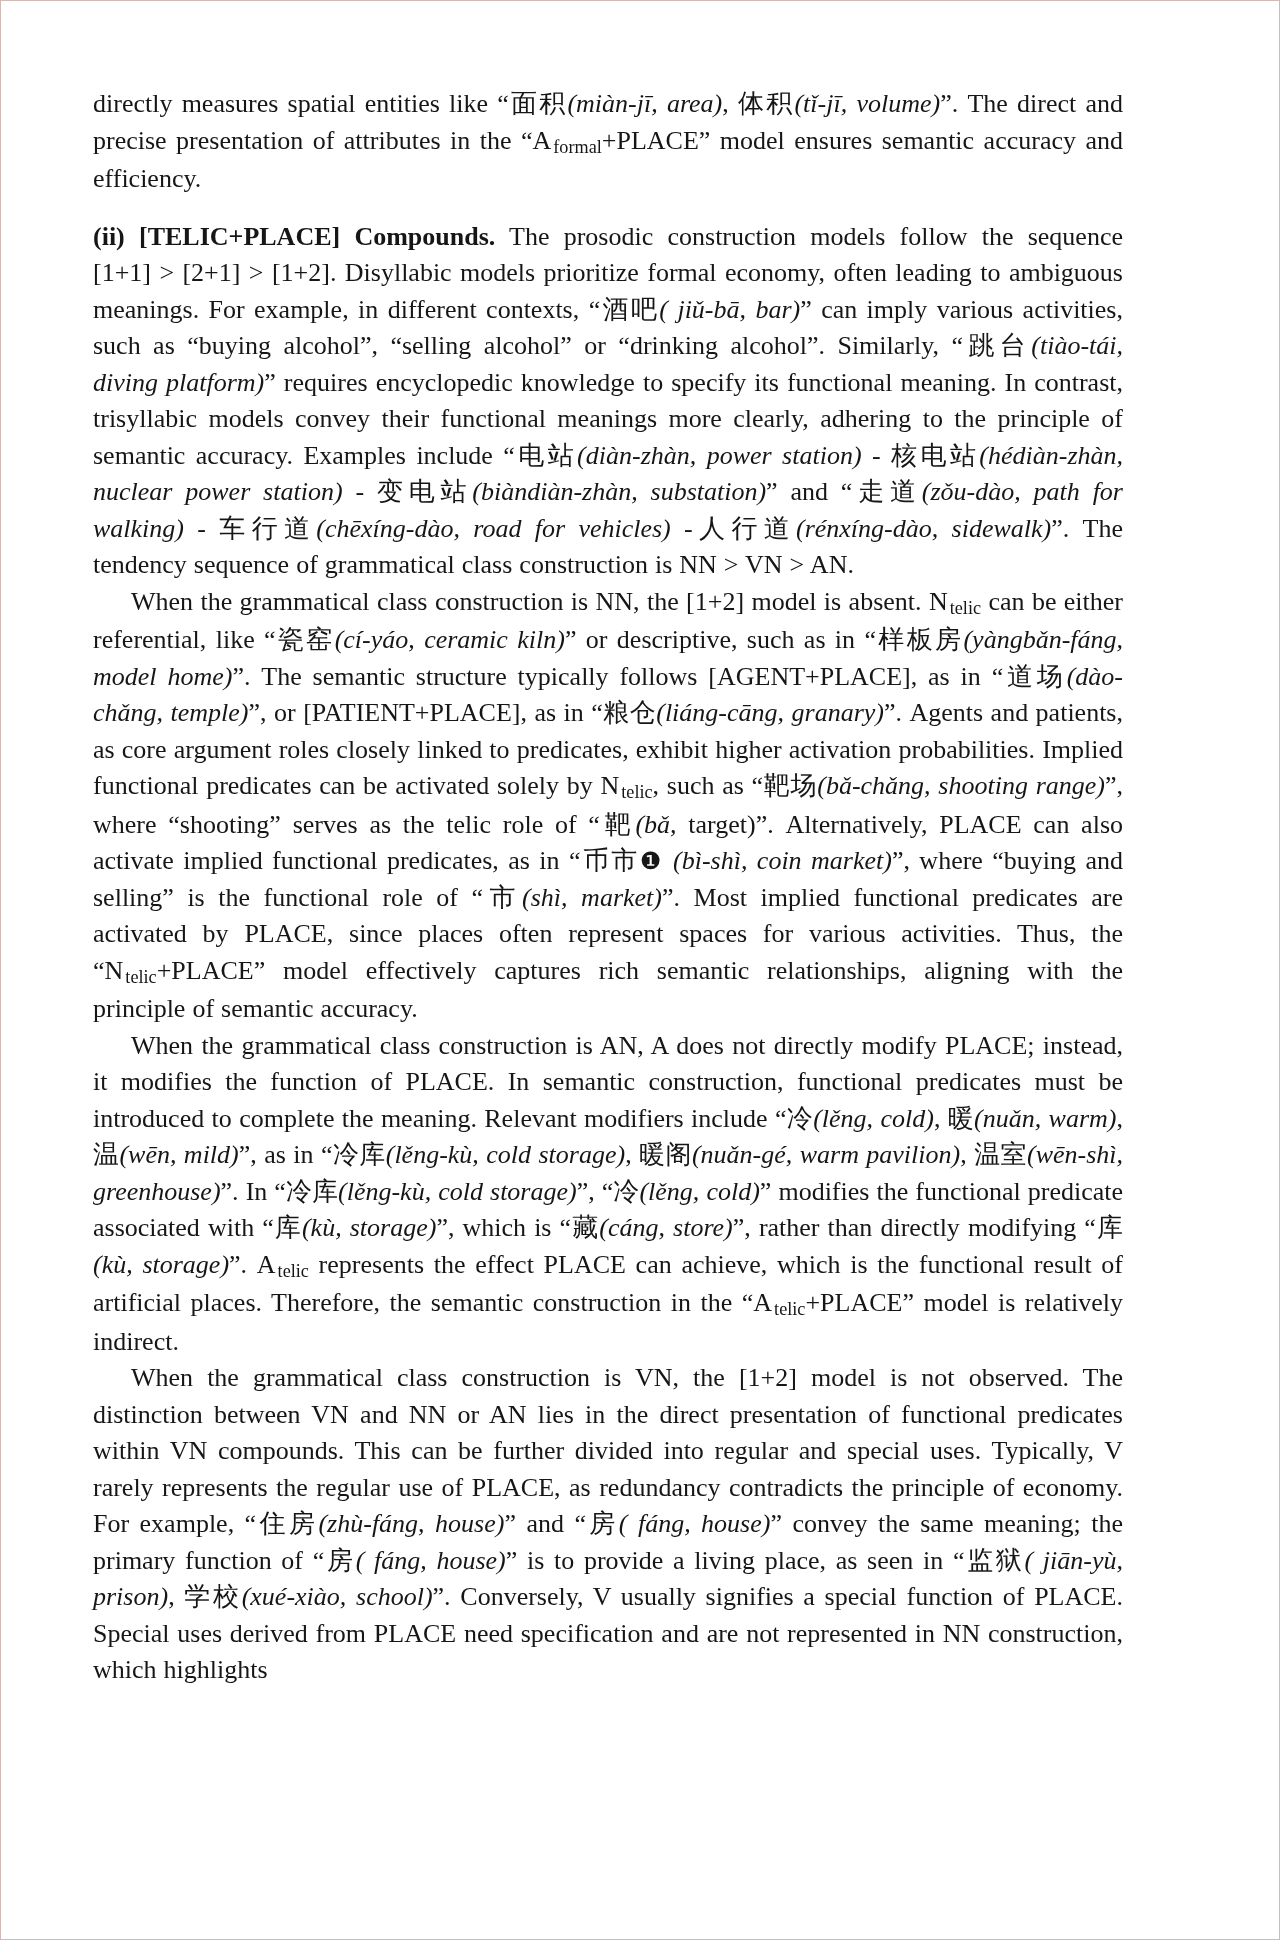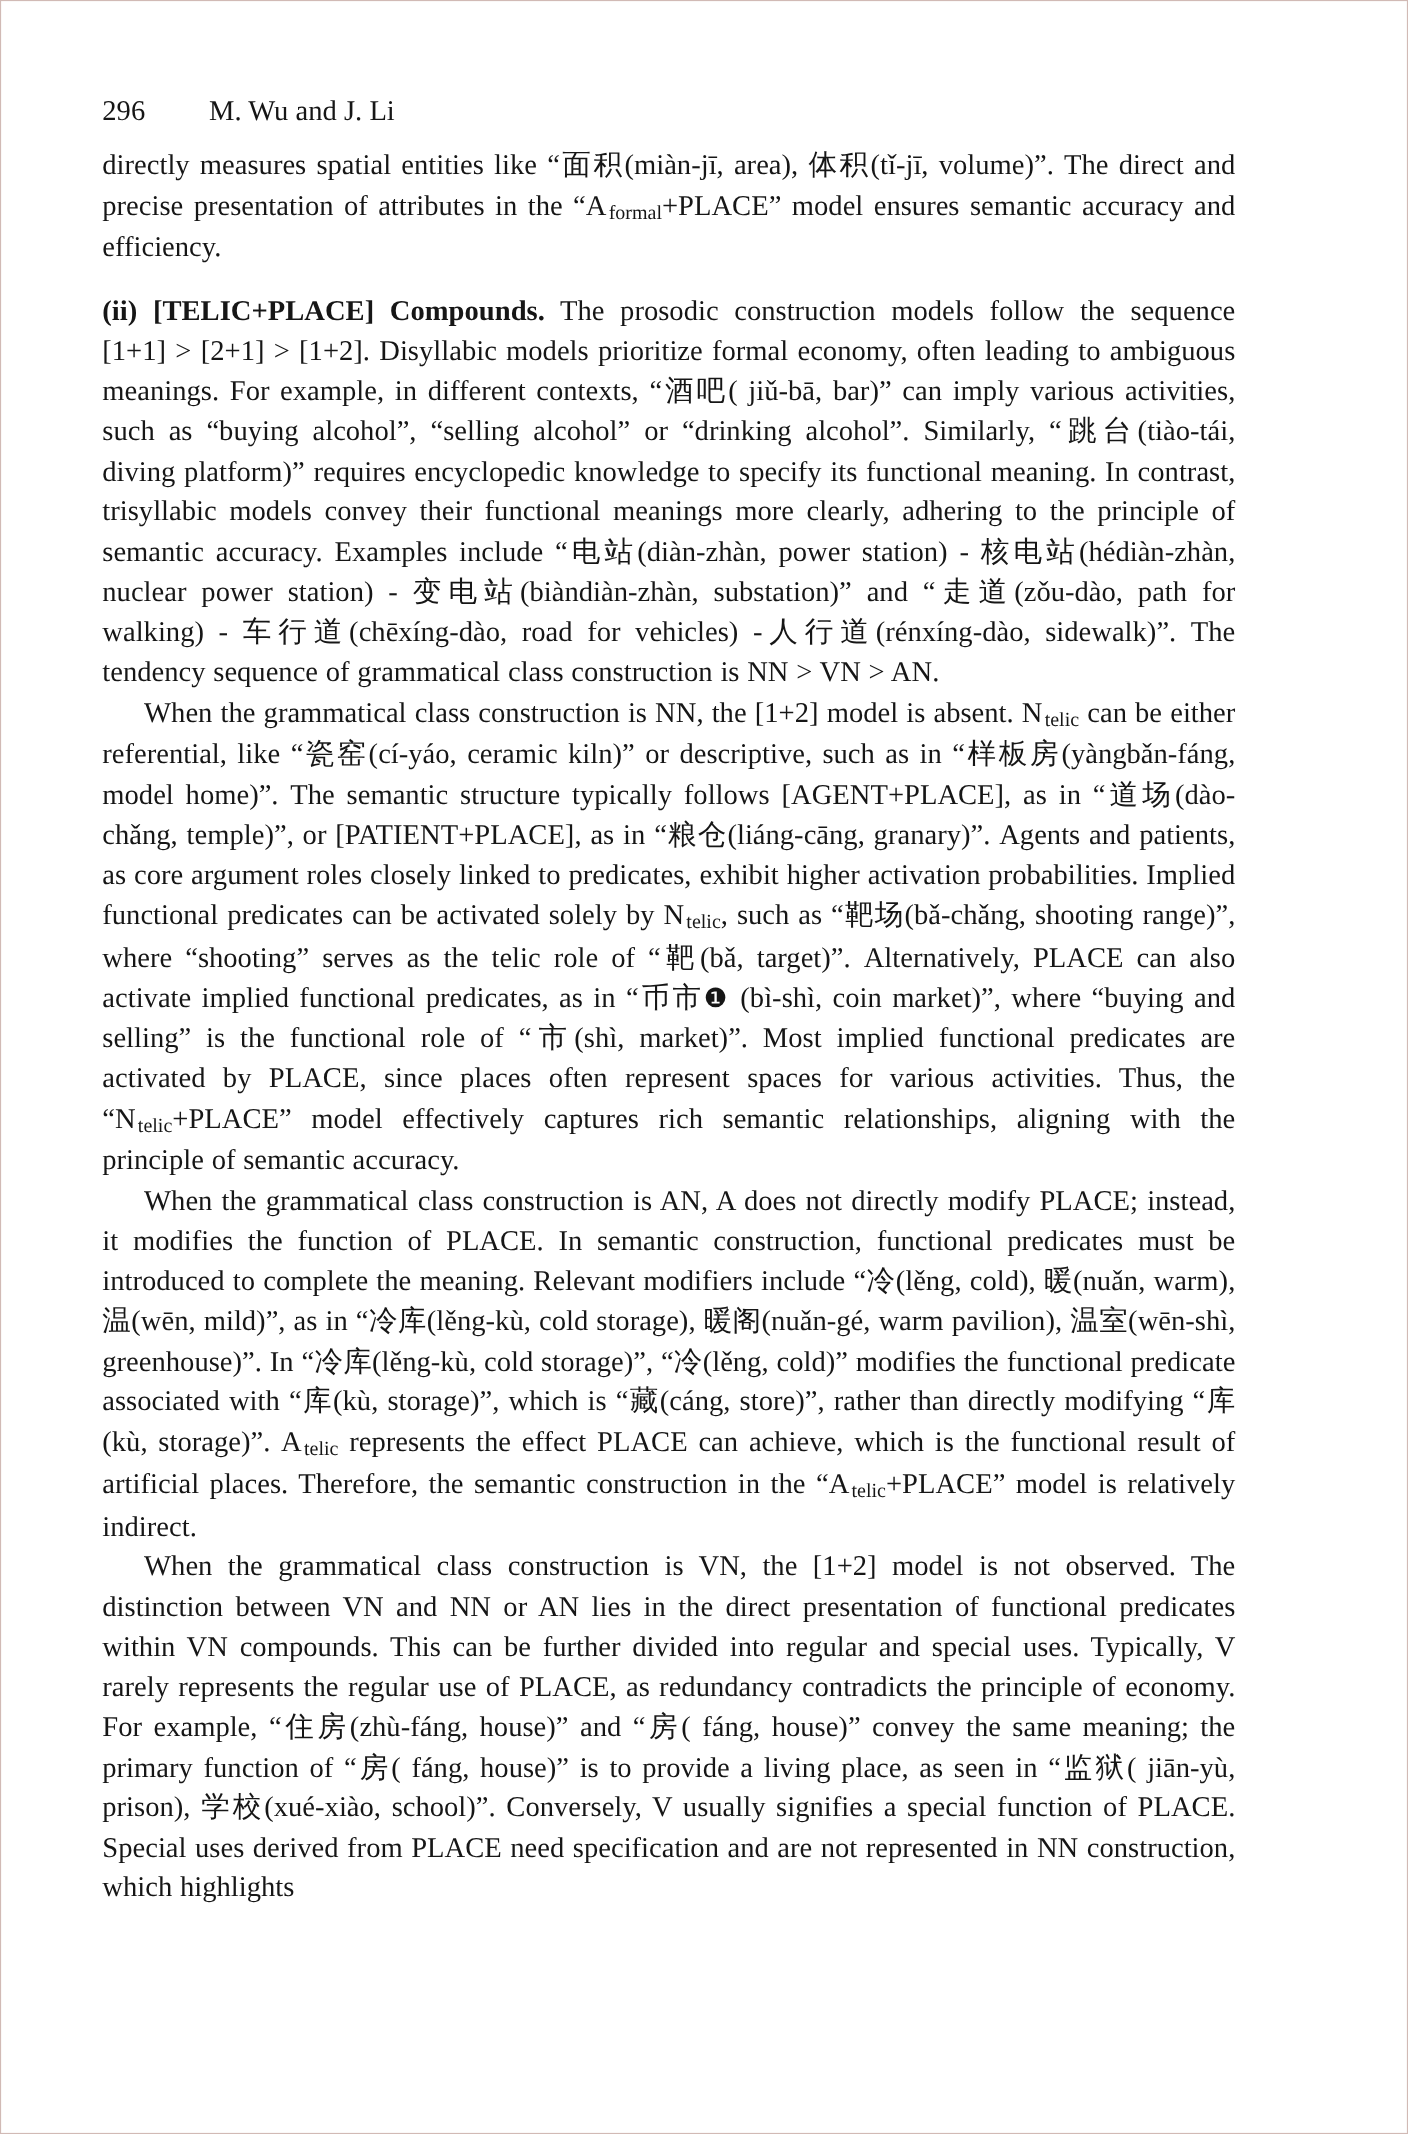--- a/index.html
+++ b/index.html
@@ -46,20 +46,21 @@
     text-align: justify;
     word-spacing: 0.02em;
   }
   .para.indent {
     text-indent: 38px;
   }
   .para.space-before {
     margin-top: 21px;
   }
   .it {
+    font-style: italic;
   }
   .bold {
     font-weight: bold;
     font-family: Liberation Serif, serif;
   }
   .sub {
     font-size: 0.7em;
     position: relative;
     top: 0.22em;
     margin-left: 2px;
@@ -70,24 +71,20 @@
   }
   .marker {
     font-family: "DejaVu Sans", sans-serif;
     font-size: 0.92em;
   }
 </style>
 </head>
 <body>
 
 <div class="page">
-  <div class="running-header">
-    <span class="page-num">296</span>
-    <span>M. Wu and J. Li</span>
-  </div>
   <div class="page-body">
       <p class="para"><span>directly measures spatial entities like “</span><span class="cjk">面积</span><span class="it">(miàn-jī, area)</span><span>, </span><span class="cjk">体积</span><span class="it">(tǐ-jī, volume)</span><span>”. The direct and precise presentation of attributes in the “A</span><span class="sub">formal</span><span>+PLACE” model ensures semantic accuracy and efficiency.</span></p>
       <p class="para space-before"><span class="bold">(ii) [TELIC+PLACE] Compounds.</span><span> The prosodic construction models follow the sequence [1+1] &gt; [2+1] &gt; [1+2]. Disyllabic models prioritize formal economy, often leading to ambiguous meanings. For example, in different contexts, “</span><span class="cjk">酒吧</span><span class="it">( jiǔ-bā, bar)</span><span>” can imply various activities, such as “buying alcohol”, “selling alcohol” or “drinking alcohol”. Similarly, “</span><span class="cjk">跳台</span><span class="it">(tiào-tái, diving platform)</span><span>” requires encyclopedic knowledge to specify its functional meaning. In contrast, trisyllabic models convey their functional meanings more clearly, adhering to the principle of semantic accuracy. Examples include “</span><span class="cjk">电站</span><span class="it">(diàn-zhàn, power station)</span><span> - </span><span class="cjk">核电站</span><span class="it">(hédiàn-zhàn, nuclear power station)</span><span> - </span><span class="cjk">变电站</span><span class="it">(biàndiàn-zhàn, substation)</span><span>” and “</span><span class="cjk">走道</span><span class="it">(zǒu-dào, path for walking)</span><span> - </span><span class="cjk">车行道</span><span class="it">(chēxíng-dào, road for vehicles)</span><span> -</span><span class="cjk">人行道</span><span class="it">(rénxíng-dào, sidewalk)</span><span>”. The tendency sequence of grammatical class construction is NN &gt; VN &gt; AN.</span></p>
       <p class="para indent"><span>When the grammatical class construction is NN, the [1+2] model is absent. N</span><span class="sub">telic</span><span> can be either referential, like “</span><span class="cjk">瓷窑</span><span class="it">(cí-yáo, ceramic kiln)</span><span>” or descriptive, such as in “</span><span class="cjk">样板房</span><span class="it">(yàngbǎn-fáng, model home)</span><span>”. The semantic structure typically follows [AGENT+PLACE], as in “</span><span class="cjk">道场</span><span class="it">(dào-chǎng, temple)</span><span>”, or [PATIENT+PLACE], as in “</span><span class="cjk">粮仓</span><span class="it">(liáng-cāng, granary)</span><span>”. Agents and patients, as core argument roles closely linked to predicates, exhibit higher activation probabilities. Implied functional predicates can be activated solely by N</span><span class="sub">telic</span><span>, such as “</span><span class="cjk">靶场</span><span class="it">(bǎ-chǎng, shooting range)</span><span>”, where “shooting” serves as the telic role of “</span><span class="cjk">靶</span><span class="it">(bǎ,</span><span> target)”. Alternatively, PLACE can also activate implied functional predicates, as in “</span><span class="cjk">币市</span><span class="marker">❶</span><span> </span><span class="it">(bì-shì, coin market)</span><span>”, where “buying and selling” is the functional role of “</span><span class="cjk">市</span><span class="it">(shì, market)</span><span>”. Most implied functional predicates are activated by PLACE, since places often represent spaces for various activities. Thus, the “N</span><span class="sub">telic</span><span>+PLACE” model effectively captures rich semantic relationships, aligning with the principle of semantic accuracy.</span></p>
       <p class="para indent"><span>When the grammatical class construction is AN, A does not directly modify PLACE; instead, it modifies the function of PLACE. In semantic construction, functional predicates must be introduced to complete the meaning. Relevant modifiers include “</span><span class="cjk">冷</span><span class="it">(lěng, cold)</span><span>, </span><span class="cjk">暖</span><span class="it">(nuǎn, warm)</span><span>, </span><span class="cjk">温</span><span class="it">(wēn, mild)</span><span>”, as in “</span><span class="cjk">冷库</span><span class="it">(lěng-kù, cold storage)</span><span>, </span><span class="cjk">暖阁</span><span class="it">(nuǎn-gé, warm pavilion)</span><span>, </span><span class="cjk">温室</span><span class="it">(wēn-shì, greenhouse)</span><span>”. In “</span><span class="cjk">冷库</span><span class="it">(lěng-kù, cold storage)</span><span>”, “</span><span class="cjk">冷</span><span class="it">(lěng, cold)</span><span>” modifies the functional predicate associated with “</span><span class="cjk">库</span><span class="it">(kù, storage)</span><span>”, which is “</span><span class="cjk">藏</span><span class="it">(cáng, store)</span><span>”, rather than directly modifying “</span><span class="cjk">库</span><span class="it">(kù, storage)</span><span>”. A</span><span class="sub">telic</span><span> represents the effect PLACE can achieve, which is the functional result of artificial places. Therefore, the semantic construction in the “A</span><span class="sub">telic</span><span>+PLACE” model is relatively indirect.</span></p>
       <p class="para indent"><span>When the grammatical class construction is VN, the [1+2] model is not observed. The distinction between VN and NN or AN lies in the direct presentation of functional predicates within VN compounds. This can be further divided into regular and special uses. Typically, V rarely represents the regular use of PLACE, as redundancy contradicts the principle of economy. For example, “</span><span class="cjk">住房</span><span class="it">(zhù-fáng, house)</span><span>” and “</span><span class="cjk">房</span><span class="it">( fáng, house)</span><span>” convey the same meaning; the primary function of “</span><span class="cjk">房</span><span class="it">( fáng, house)</span><span>” is to provide a living place, as seen in “</span><span class="cjk">监狱</span><span class="it">( jiān-yù, prison)</span><span>, </span><span class="cjk">学校</span><span class="it">(xué-xiào, school)</span><span>”. Conversely, V usually signifies a special function of PLACE. Special uses derived from PLACE need specification and are not represented in NN construction, which highlights</span></p>
     </div>
 </div>
 
 </body></html>

